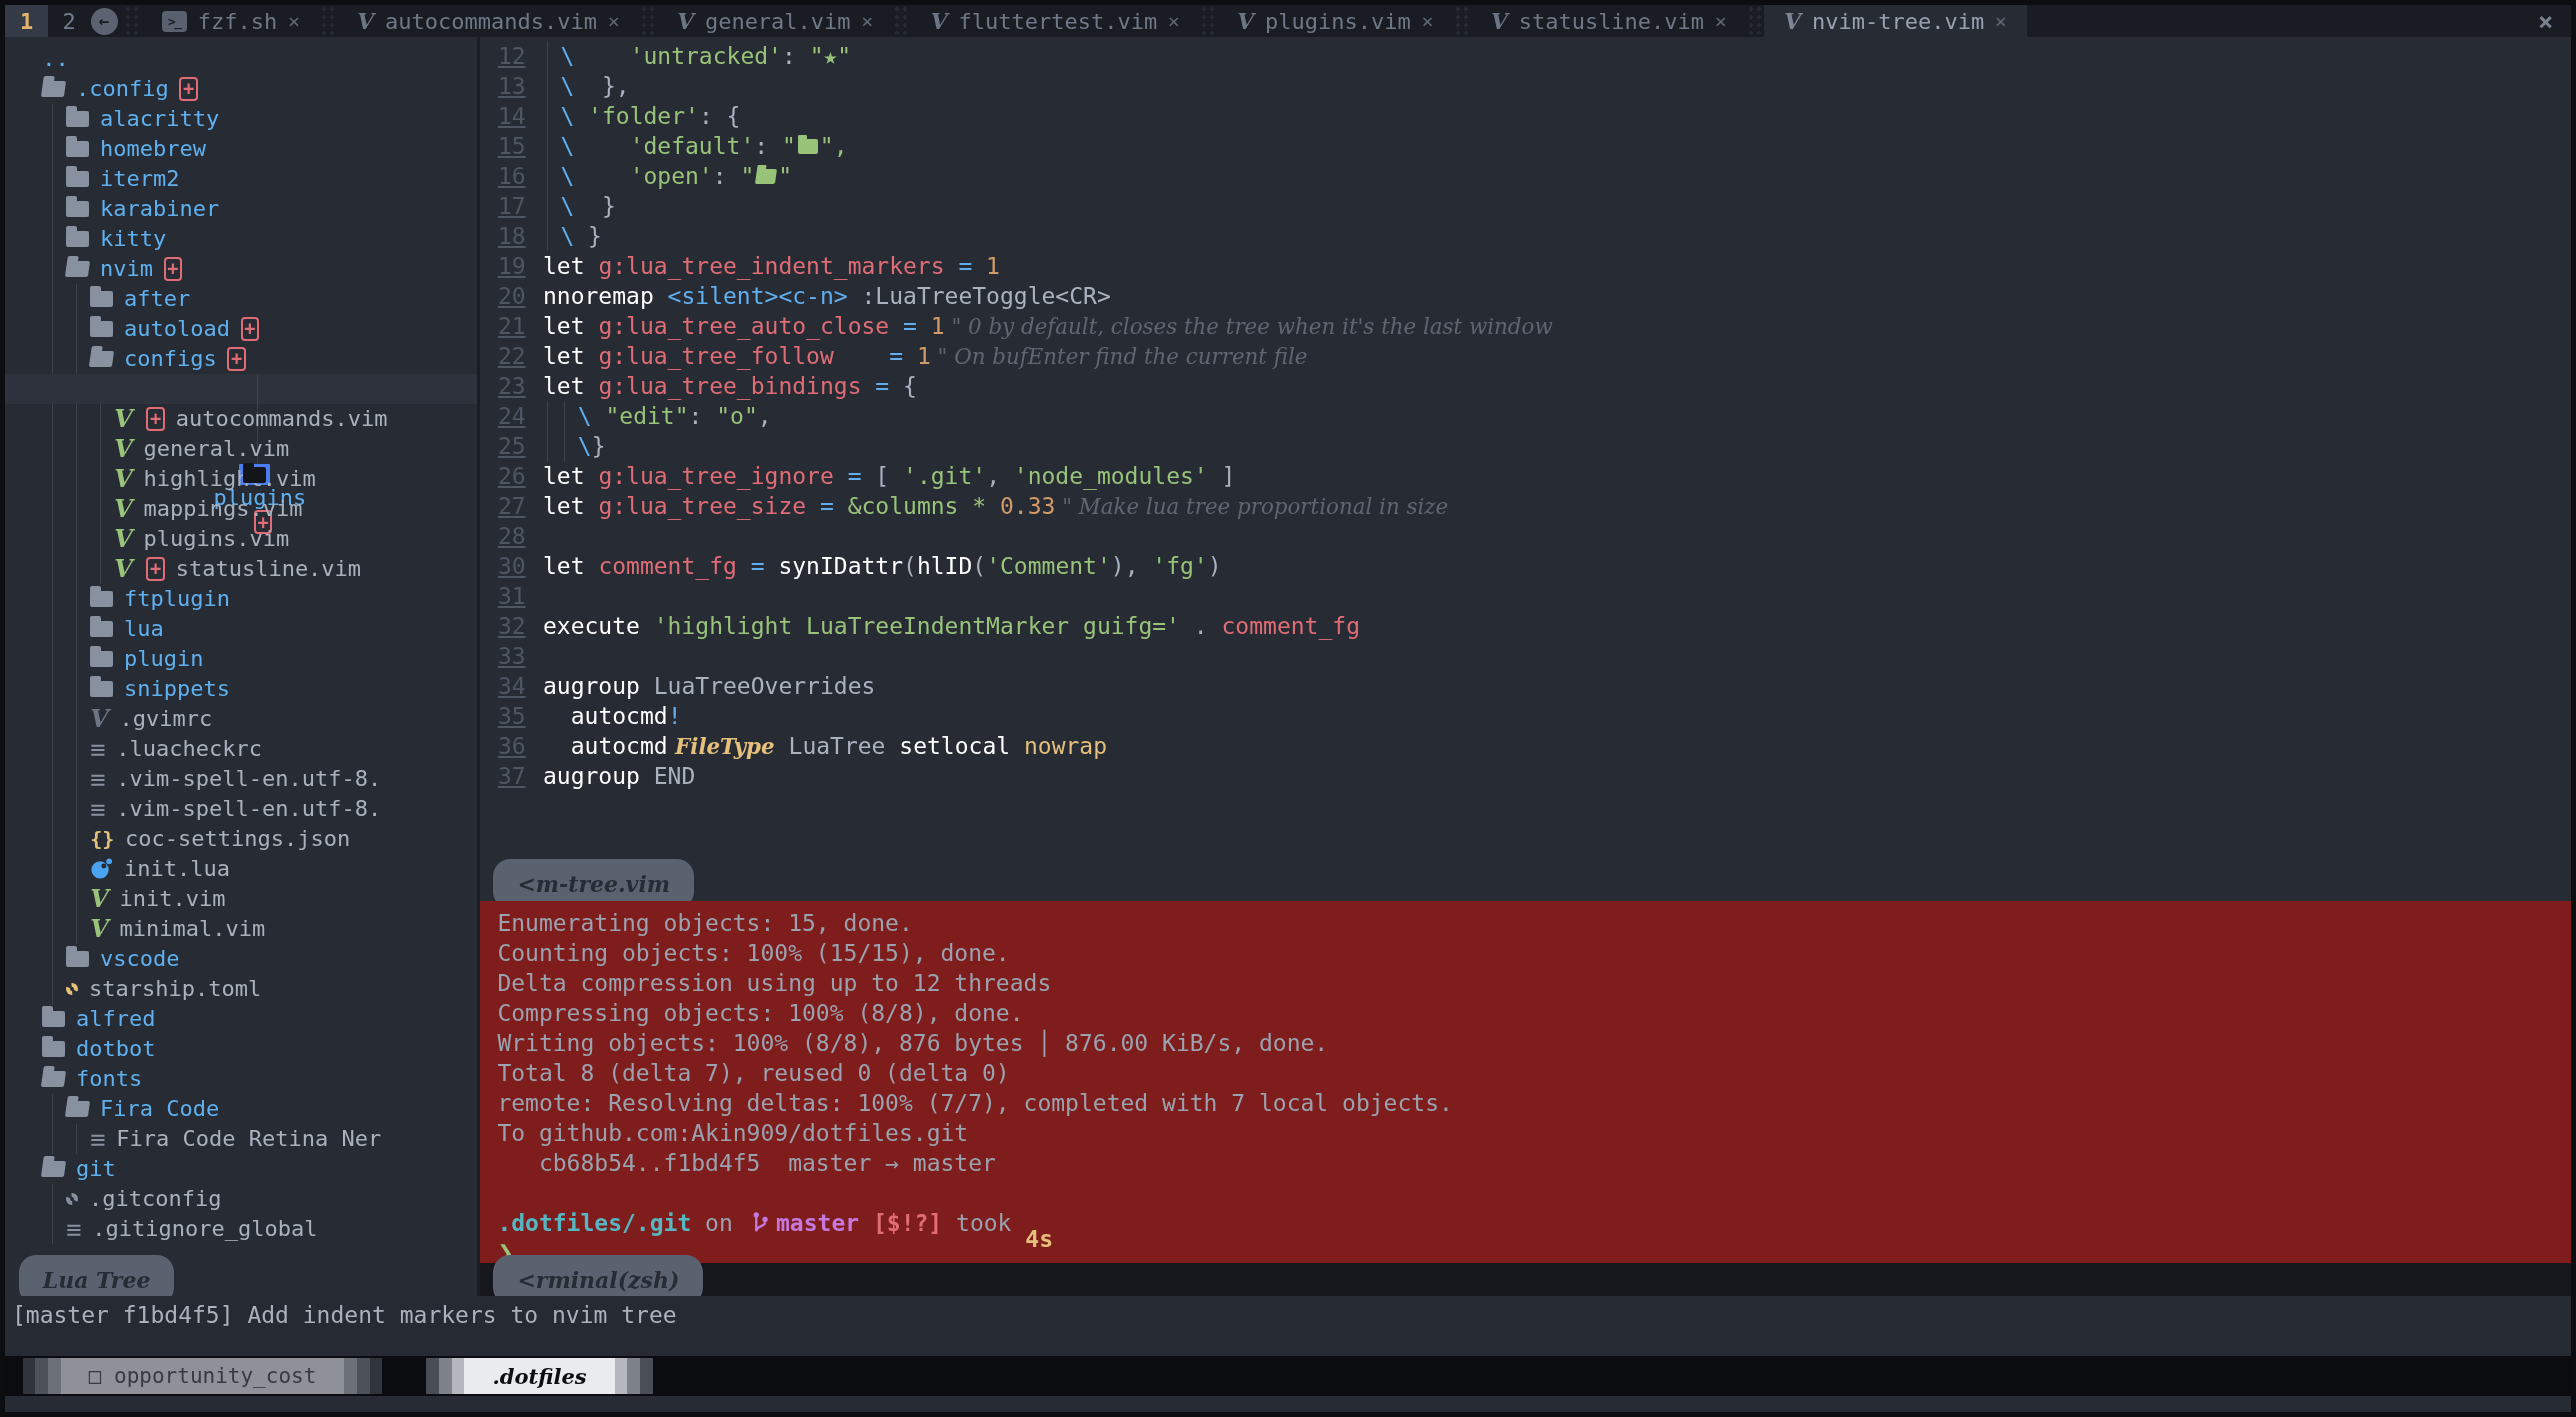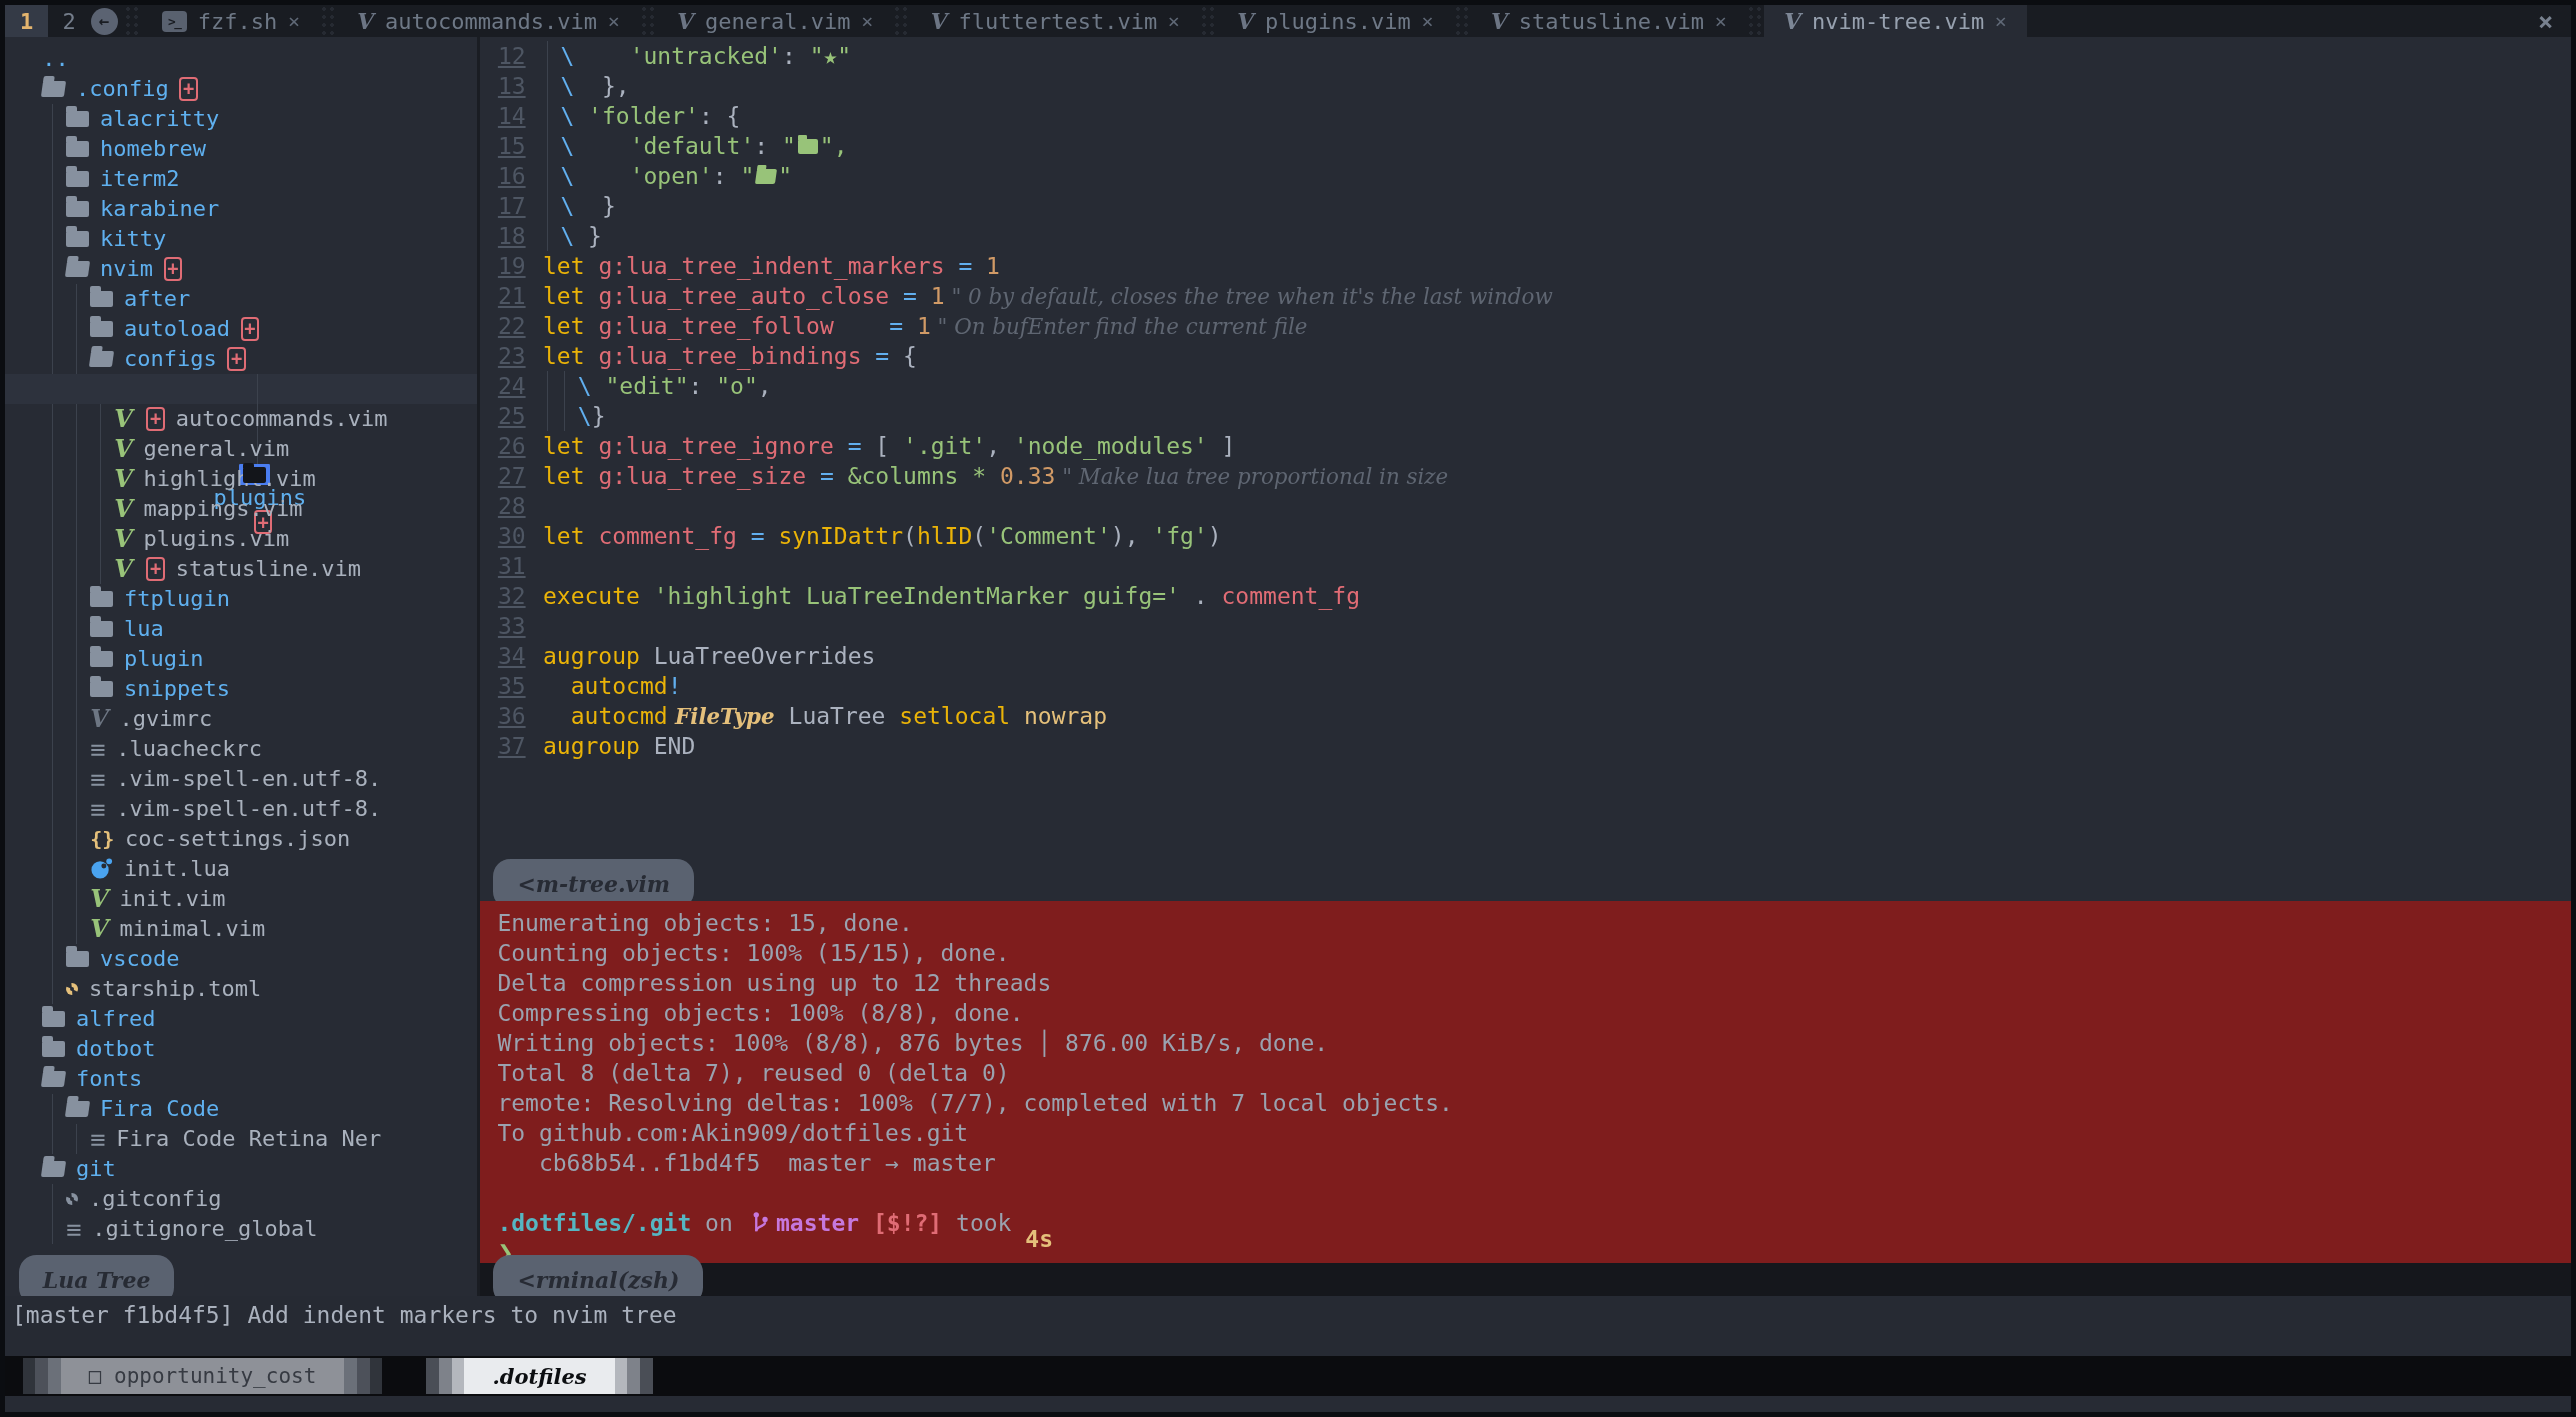--- a/index.html
+++ b/index.html
@@ -65,21 +65,21 @@
   .igear.yellow { color:#e5c07b; } .igear.gray { color:#87919f; }
 
   
   .editor { height:829px; flex:none; padding:4px 0 0 8px; overflow:hidden;
             font-size:23px; color:#abb2bf; }
   .cl { height:30px; white-space:pre; display:flex; align-items:center; }
   .ln { flex:none; width:55px; text-align:right; padding-right:17.4px; color:#4e5663;text-decoration:underline; }
   .eg { flex:none; display:inline-block; width:17.4px; height:30px;
         background-image:linear-gradient(#3c424d,#3c424d);
         background-size:1.3px 100%; background-position:4px 0; background-repeat:no-repeat; }
-  .c-p { color:#eab308; } .c-r { color:#e06c75; } .c-g { color:#98c379; }
+  .c-p { color:#ffffff; } .c-r { color:#e06c75; } .c-g { color:#98c379; }
   .c-o { color:#d19a66; } .c-y { color:#e5c07b; } .c-b { color:#61afef; }
   .c-fg { color:#abb2bf; }
   .c-cm { color:#5f6672; font-family:"DejaVu Serif", serif; font-style:italic; font-size:21.4px; }
   .c-yi { color:#e5c07b; font-family:"DejaVu Serif", serif; font-style:italic; font-weight:bold; font-size:21.4px; }
   .mfold { display:inline-block; width:20px; height:14.7px; border-radius:2px; background:#98c379;
            position:relative; margin:0 2px; }
   .mfold::before { content:""; position:absolute; top:-4px; left:0; width:9.4px; height:4.7px;
                    border-radius:1.3px 1.3px 0 0; background:inherit; }
   .mfold.open { transform:skewX(-8deg); }
 
@@ -503,20 +503,21 @@
 
         <div class="editor" id="code">
             <div class="cl"><span class="ln">12</span><span class="eg"></span><span class="c-b">\</span><span class="c-fg">    </span><span class="c-g">'untracked'</span><span class="c-fg">: </span><span class="c-g">"★"</span></div>
             <div class="cl"><span class="ln">13</span><span class="eg"></span><span class="c-b">\</span><span class="c-fg">  },</span></div>
             <div class="cl"><span class="ln">14</span><span class="eg"></span><span class="c-b">\</span><span class="c-fg"> </span><span class="c-g">'folder'</span><span class="c-fg">: {</span></div>
             <div class="cl"><span class="ln">15</span><span class="eg"></span><span class="c-b">\</span><span class="c-fg">    </span><span class="c-g">'default'</span><span class="c-fg">: </span><span class="c-g">"</span><span class="mfold"></span><span class="c-g">",</span></div>
             <div class="cl"><span class="ln">16</span><span class="eg"></span><span class="c-b">\</span><span class="c-fg">    </span><span class="c-g">'open'</span><span class="c-fg">: </span><span class="c-g">"</span><span class="mfold open"></span><span class="c-g">"</span></div>
             <div class="cl"><span class="ln">17</span><span class="eg"></span><span class="c-b">\</span><span class="c-fg">  }</span></div>
             <div class="cl"><span class="ln">18</span><span class="eg"></span><span class="c-b">\</span><span class="c-fg"> }</span></div>
             <div class="cl"><span class="ln">19</span><span class="c-p">let</span><span class="c-r"> g:lua_tree_indent_markers</span><span class="c-b"> =</span><span class="c-o"> 1</span></div>
+            <div class="cl"><span class="ln">20</span><span class="c-p">nnoremap</span><span class="c-b"> &lt;silent&gt;&lt;c-n&gt;</span><span class="c-fg"> :LuaTreeToggle&lt;CR&gt;</span></div>
             <div class="cl"><span class="ln">21</span><span class="c-p">let</span><span class="c-r"> g:lua_tree_auto_close</span><span class="c-b"> =</span><span class="c-o"> 1</span><span class="c-cm"> " 0 by default, closes the tree when it's the last window</span></div>
             <div class="cl"><span class="ln">22</span><span class="c-p">let</span><span class="c-r"> g:lua_tree_follow</span><span class="c-fg">   </span><span class="c-b"> =</span><span class="c-o"> 1</span><span class="c-cm"> " On bufEnter find the current file</span></div>
             <div class="cl"><span class="ln">23</span><span class="c-p">let</span><span class="c-r"> g:lua_tree_bindings</span><span class="c-b"> =</span><span class="c-fg"> {</span></div>
             <div class="cl"><span class="ln">24</span><span class="eg"></span><span class="eg"></span><span class="c-b">\</span><span class="c-g"> "edit"</span><span class="c-fg">: </span><span class="c-g">"o"</span><span class="c-fg">,</span></div>
             <div class="cl"><span class="ln">25</span><span class="eg"></span><span class="eg"></span><span class="c-b">\</span><span class="c-fg">}</span></div>
             <div class="cl"><span class="ln">26</span><span class="c-p">let</span><span class="c-r"> g:lua_tree_ignore</span><span class="c-b"> =</span><span class="c-fg"> [ </span><span class="c-g">'.git'</span><span class="c-fg">, </span><span class="c-g">'node_modules'</span><span class="c-fg"> ]</span></div>
             <div class="cl"><span class="ln">27</span><span class="c-p">let</span><span class="c-r"> g:lua_tree_size</span><span class="c-b"> =</span><span class="c-g"> &amp;columns *</span><span class="c-o"> 0.33</span><span class="c-cm"> " Make lua tree proportional in size</span></div>
             <div class="cl"><span class="ln">28</span></div>
             <div class="cl"><span class="ln">30</span><span class="c-p">let</span><span class="c-r"> comment_fg</span><span class="c-b"> =</span><span class="c-p"> synIDattr</span><span class="c-fg">(</span><span class="c-p">hlID</span><span class="c-fg">(</span><span class="c-g">'Comment'</span><span class="c-fg">), </span><span class="c-g">'fg'</span><span class="c-fg">)</span></div>
             <div class="cl"><span class="ln">31</span></div>

